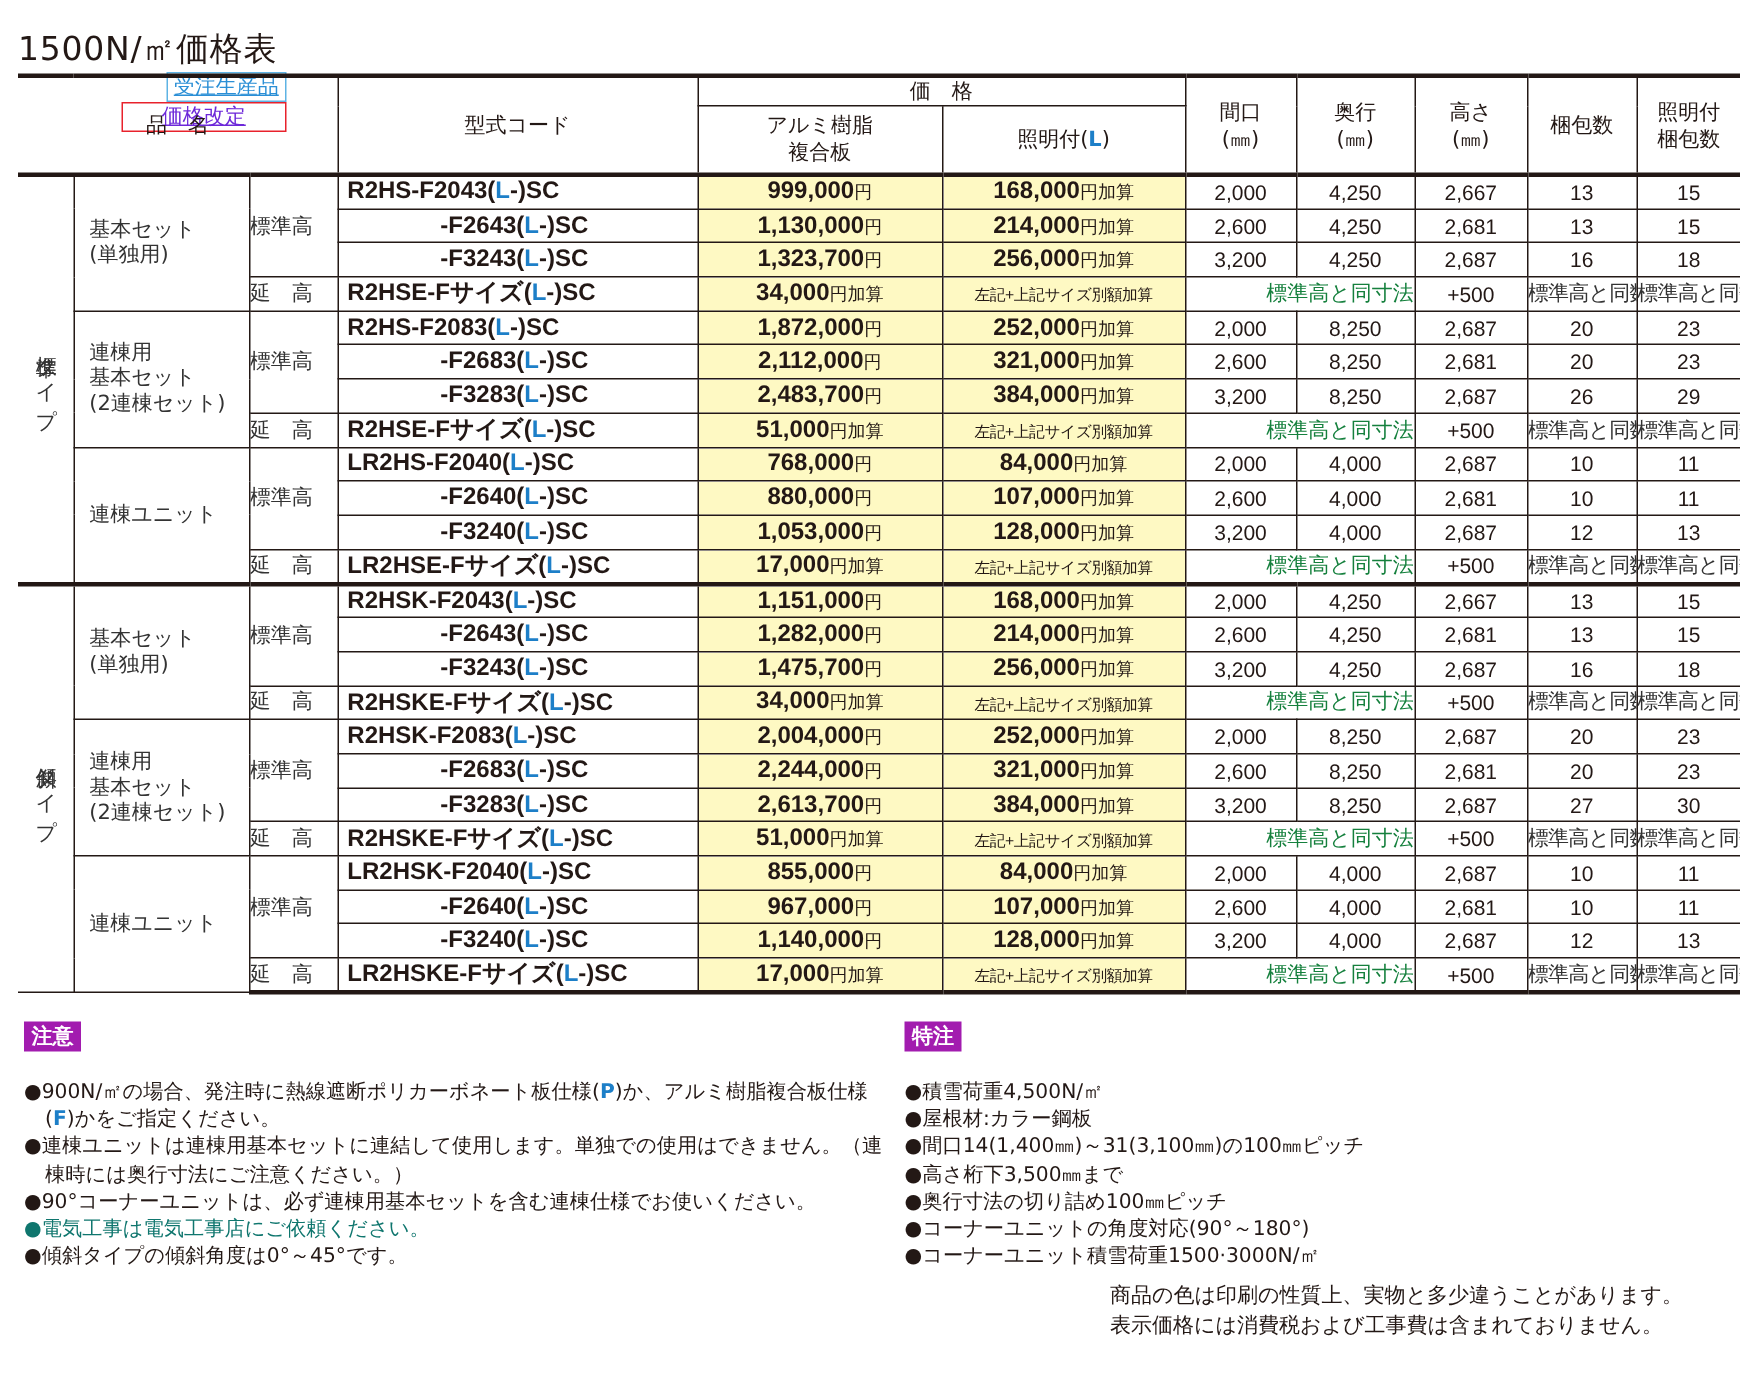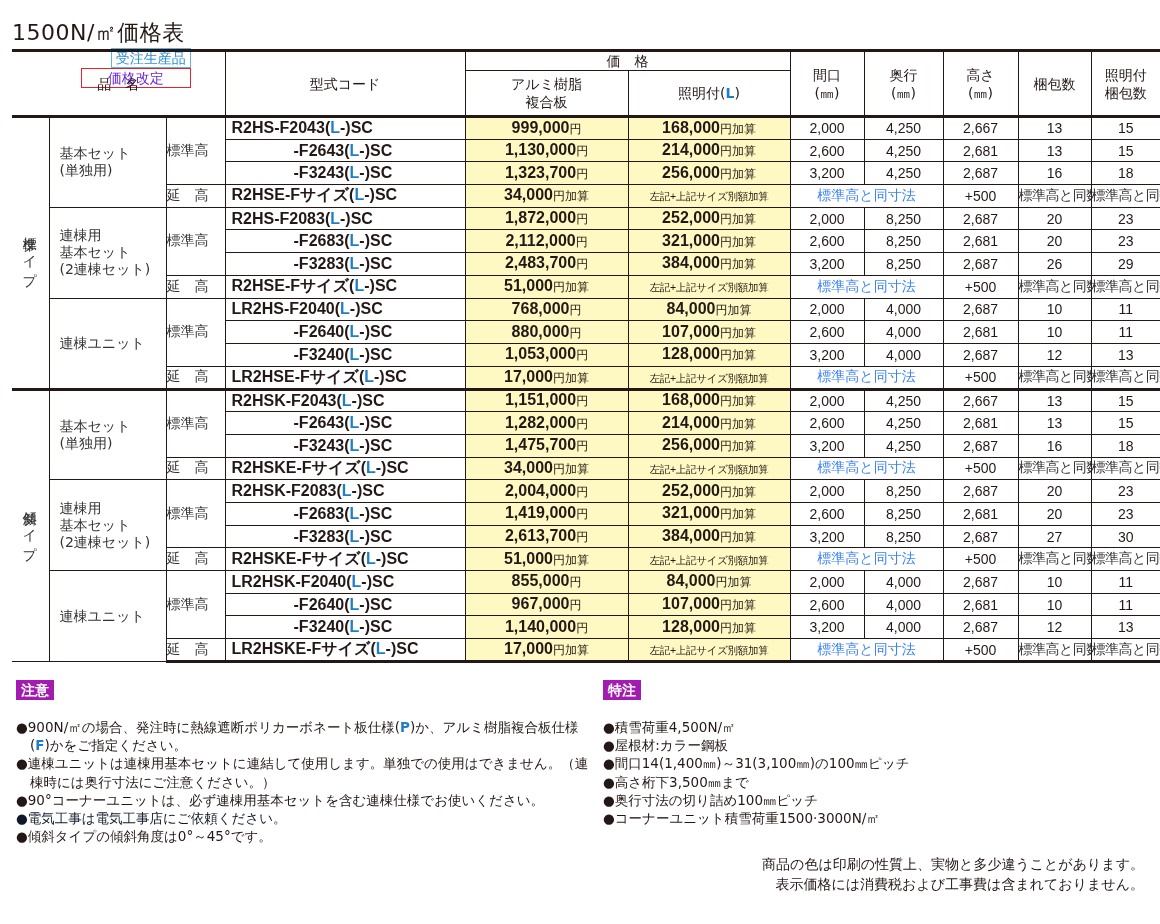--- a/index.html
+++ b/index.html
@@ -1,21 +1,21 @@
 <!DOCTYPE html>
 <html><head>
 <meta charset="utf-8">
 <style>
   * { box-sizing: border-box; margin: 0; padding: 0; }
   html, body { width: 1160px; height: 924px; background: #ffffff; overflow: hidden; }
   body { font-family: "DejaVu Sans", "Liberation Sans", sans-serif; color: #231815; position: relative; }
 
   .title-row { position: absolute; left: 12px; top: 18px; height: 30px; display: flex; align-items: flex-end; flex-direction: column; }
   .title { font-size: 22px; font-weight: normal; letter-spacing: 0.5px; color: #231815; margin-right: 6px; }
-  .badge { font-size: 14px; padding: 0 4px; height: 20px; line-height: 18px; border: 1px solid; margin-left: 4px; }
+  .badge { font-size: 14px; padding: 0 4px; height: 20px; line-height: 18px; border: 1px solid; margin-left: 4px; text-decoration: underline; }
   .badge-blue { color: #2b8fd6; border-color: #5eb3e4; }
   .badge-red { color: #6d28d9; border-color: #e8222c; padding: 0 26px; }
 
   table.price { position: absolute; left: 12px; top: 49px; width: 1148px; border-collapse: collapse; table-layout: fixed; }
   table.price td, table.price th { border: 1px solid #231815; font-weight: normal; font-size: 14px; height: 22.7px; padding: 0; white-space: nowrap; overflow: hidden; }
   table.price thead th { text-align: center; vertical-align: middle; line-height: 18px; }
   table.price tr.head1 th { border-top: 3px solid #231815; }
   table.price tr.head2 th { height: 46px; }
   table.price tbody tr:first-child td { border-top: 3px solid #231815; }
   table.price tbody.grp2 tr:first-child td { border-top: 3px solid #231815; }
@@ -27,30 +27,30 @@
   .sub { font-size: 14px; color: #333; }
   .code { font-weight: bold !important; font-size: 16px !important; font-family: "Liberation Sans", sans-serif; }
   .code.lead { text-align: left; padding-left: 6px !important; }
   .code.cont { text-align: left; padding-left: 68px !important; }
   .L { color: #1d7fc8; }
   .prc { background: #fef9c3; text-align: center; font-family: "Liberation Sans", sans-serif; }
   .prc b { font-size: 16px; font-weight: bold; }
   .prc .u { font-size: 12px; }
   .prc .note { font-size: 10.5px; letter-spacing: -0.3px; }
   .num { text-align: center; font-family: "Liberation Sans", sans-serif; font-size: 15px; }
-  .same { text-align: center; font-size: 13px; color: #3b82f6; }
+  .same { text-align: right; font-size: 13px; color: #15803d; }
   .same-s { text-align: center; font-size: 10.5px; color: #333; letter-spacing: -0.5px; }
 
   .note-box { position: absolute; }
   .note-label { display: inline-block; background: #a21caf; color: #fff; font-size: 14px; font-weight: bold; padding: 1px 5px; height: 20px; line-height: 18px; }
   .note-list { list-style: none; font-size: 13.5px; line-height: 18.2px; color: #231815; margin-top: 18px; }
   .note-list li { padding-left: 14px; text-indent: -14px; }
-  .note-list li.red { color: #0f172a; }
+  .note-list li.red { color: #0f766e; }
   .note-list .blue { color: #1d7fc8; font-weight: bold; }
-  .footer { position: absolute; left: 740px; top: 854px; font-size: 14px; line-height: 20px; color: #231815; text-align: right; width: 404px; }
+  .footer { position: absolute; left: 740px; top: 854px; font-size: 14px; line-height: 20px; color: #231815; text-align: left; width: 404px; }
 </style>
 </head>
 <body>
 
 <div class="title-row">
   <h1 class="title">1500N/㎡価格表</h1>
   <span class="badge badge-blue">受注生産品</span>
   <span class="badge badge-red">価格改定</span>
 </div>
 
@@ -264,21 +264,21 @@
         <td class="prc"><b>2,004,000</b><span class="u">円</span></td>
         <td class="prc"><b>252,000</b><span class="u">円加算</span></td>
         <td class="num">2,000</td>
         <td class="num">8,250</td>
         <td class="num">2,687</td>
         <td class="num">20</td>
         <td class="num noR">23</td>
       </tr>
       <tr>
         <td class="code cont"><span>-F2683(</span><span class="L">L</span><span>-)SC</span></td>
-        <td class="prc"><b>1,419,000</b><span class="u">円</span></td>
+        <td class="prc"><b>2,244,000</b><span class="u">円</span></td>
         <td class="prc"><b>321,000</b><span class="u">円加算</span></td>
         <td class="num">2,600</td>
         <td class="num">8,250</td>
         <td class="num">2,681</td>
         <td class="num">20</td>
         <td class="num noR">23</td>
       </tr>
       <tr>
         <td class="code cont"><span>-F3283(</span><span class="L">L</span><span>-)SC</span></td>
         <td class="prc"><b>2,613,700</b><span class="u">円</span></td>
@@ -356,20 +356,21 @@
 </div>
 
 <div class="note-box" style="left:603px; top:680px; width:420px;">
   <span class="note-label">特注</span>
   <ul class="note-list" id="special-list">
       <li>●積雪荷重4,500N/㎡</li>
       <li>●屋根材:カラー鋼板</li>
       <li>●間口14(1,400㎜)～31(3,100㎜)の100㎜ピッチ</li>
       <li>●高さ桁下3,500㎜まで</li>
       <li>●奥行寸法の切り詰め100㎜ピッチ</li>
+      <li>●コーナーユニットの角度対応(90°～180°)</li>
       <li>●コーナーユニット積雪荷重1500·3000N/㎡</li>
     </ul>
 </div>
 
 <div class="footer">
   <div>商品の色は印刷の性質上、実物と多少違うことがあります。</div>
   <div>表示価格には消費税および工事費は含まれておりません。</div>
 </div>
 
 </body></html>

